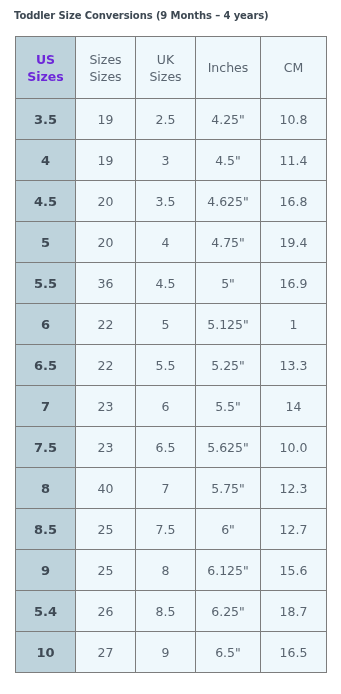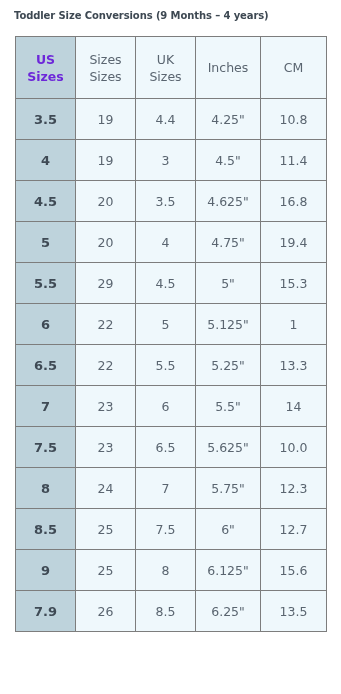--- a/index.html
+++ b/index.html
@@ -110,21 +110,21 @@
           </th>
           <th>
             <span>CM</span>
           </th>
         </tr>
       </thead>
       <tbody id="table-body">
           <tr>
             <td class="us-col">3.5</td>
             <td>19</td>
-            <td>4.4</td>
+            <td>2.5</td>
             <td>4.25"</td>
             <td>10.8</td>
           </tr>
           <tr>
             <td class="us-col">4</td>
             <td>19</td>
             <td>3</td>
             <td>4.5"</td>
             <td>11.4</td>
           </tr>
@@ -137,24 +137,24 @@
           </tr>
           <tr>
             <td class="us-col">5</td>
             <td>20</td>
             <td>4</td>
             <td>4.75"</td>
             <td>19.4</td>
           </tr>
           <tr>
             <td class="us-col">5.5</td>
-            <td>29</td>
+            <td>36</td>
             <td>4.5</td>
             <td>5"</td>
-            <td>15.3</td>
+            <td>16.9</td>
           </tr>
           <tr>
             <td class="us-col">6</td>
             <td>22</td>
             <td>5</td>
             <td>5.125"</td>
             <td>1</td>
           </tr>
           <tr>
             <td class="us-col">6.5</td>
@@ -172,43 +172,50 @@
           </tr>
           <tr>
             <td class="us-col">7.5</td>
             <td>23</td>
             <td>6.5</td>
             <td>5.625"</td>
             <td>10.0</td>
           </tr>
           <tr>
             <td class="us-col">8</td>
-            <td>24</td>
+            <td>40</td>
             <td>7</td>
             <td>5.75"</td>
             <td>12.3</td>
           </tr>
           <tr>
             <td class="us-col">8.5</td>
             <td>25</td>
             <td>7.5</td>
             <td>6"</td>
             <td>12.7</td>
           </tr>
           <tr>
             <td class="us-col">9</td>
             <td>25</td>
             <td>8</td>
             <td>6.125"</td>
             <td>15.6</td>
           </tr>
           <tr>
-            <td class="us-col">7.9</td>
+            <td class="us-col">5.4</td>
             <td>26</td>
             <td>8.5</td>
             <td>6.25"</td>
-            <td>13.5</td>
+            <td>18.7</td>
+          </tr>
+          <tr>
+            <td class="us-col">10</td>
+            <td>27</td>
+            <td>9</td>
+            <td>6.5"</td>
+            <td>16.5</td>
           </tr>
         </tbody>
     </table>
   </div>
 
 </div>
 
 </body></html>

